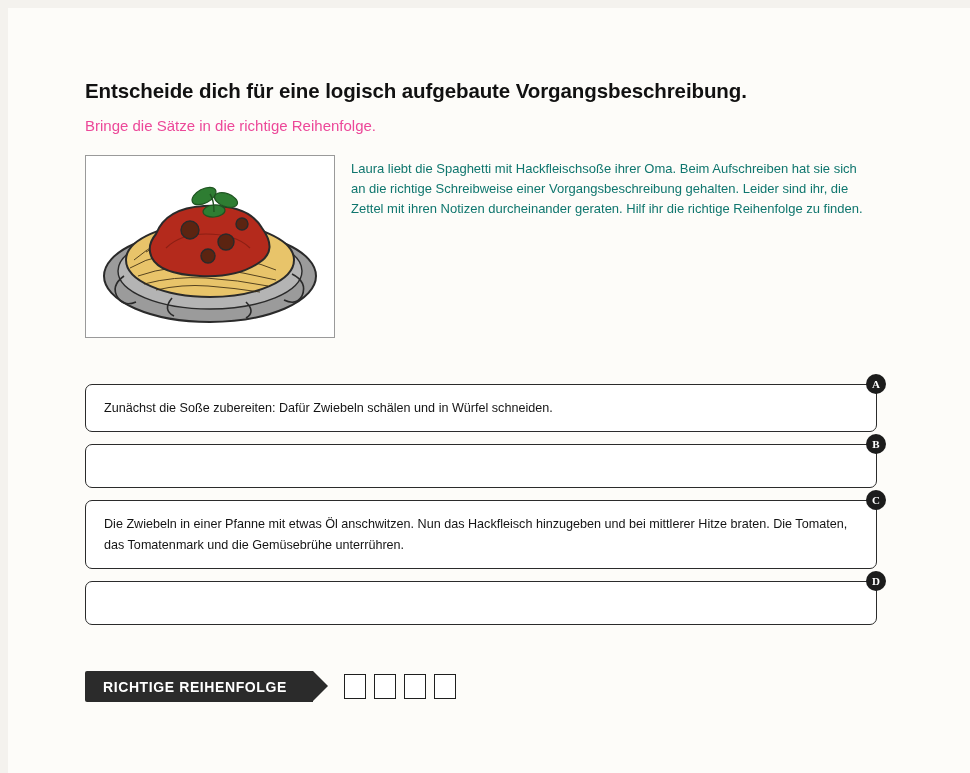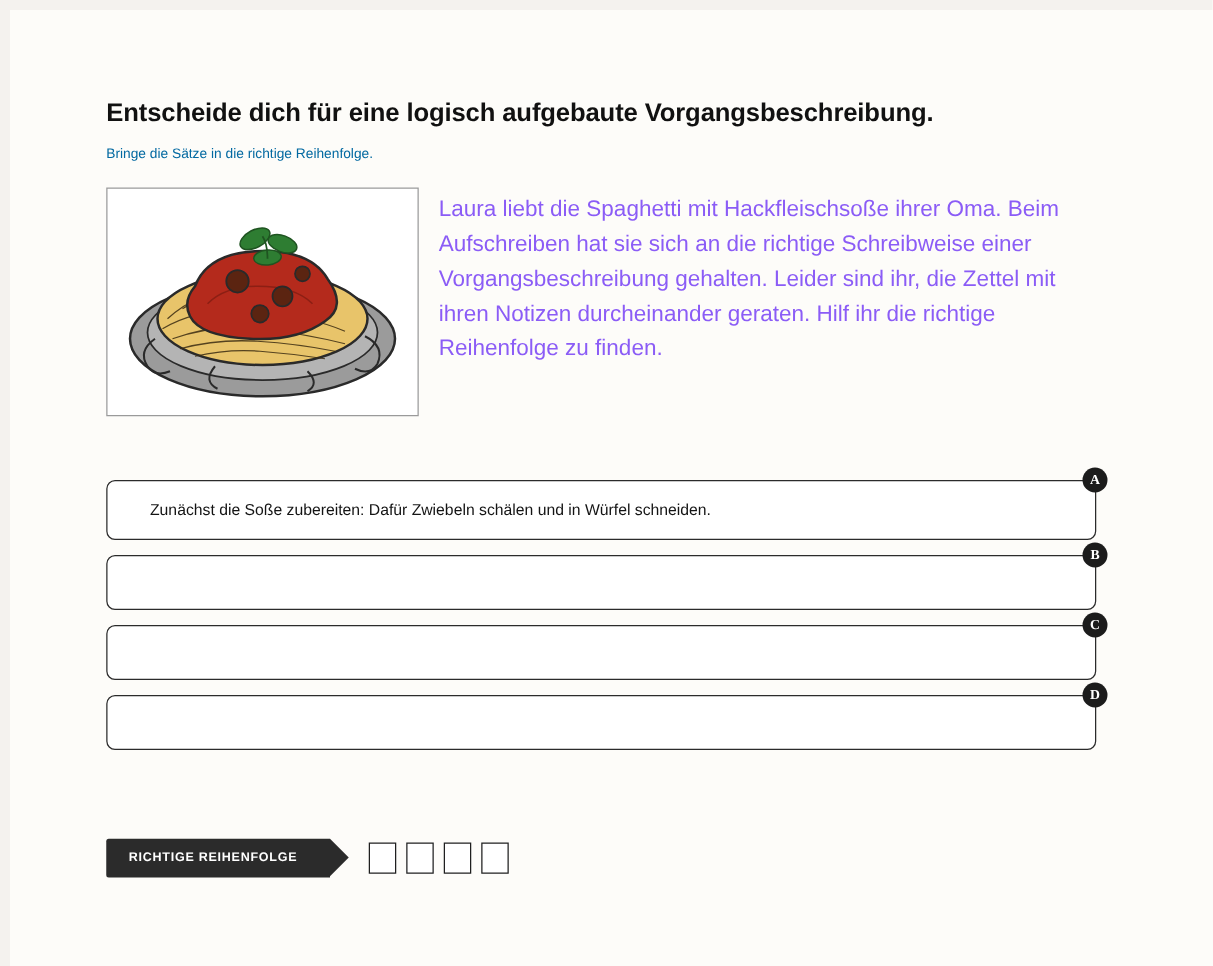--- a/index.html
+++ b/index.html
@@ -50,44 +50,44 @@
   }
   .title {
     font-size: 20.5px;
     font-weight: bold;
     letter-spacing: -0.1px;
     color: #111111;
     margin: 0 0 12px 0;
     line-height: 1.25;
   }
   .subtitle {
-    font-size: 11px;
-    color: #0369a1;
+    font-size: 15px;
+    color: #ec4899;
     margin: 0 0 20px 0;
     line-height: 1.3;
   }
   .intro-row {
     display: flex;
     align-items: flex-start;
     gap: 16px;
   }
   .img-frame {
     width: 250px;
     height: 183px;
     border: 1px solid #9a9a9a;
     background: #ffffff;
     box-sizing: border-box;
     flex: 0 0 auto;
     position: relative;
     overflow: hidden;
   }
   .intro-text {
-    font-size: 18px;
+    font-size: 13px;
     line-height: 1.55;
-    color: #8b5cf6;
+    color: #0f766e;
     padding-top: 4px;
     max-width: 520px;
   }
   .cards {
     position: absolute;
     left: 85px;
     top: 384px;
     width: 792px;
   }
   .card {
@@ -101,21 +101,20 @@
     line-height: 1.62;
     color: #141414;
     margin-bottom: 12px;
     min-height: 44px;
     display: flex;
     align-items: center;
   }
   .card .card-text {
     display: block;
     width: 100%;
-    margin-left: 16px;
   }
   .badge {
     position: absolute;
     right: -10px;
     top: -11px;
     width: 20px;
     height: 20px;
     border-radius: 50%;
     background: #1c1c1c;
     color: #ffffff;
@@ -129,21 +128,21 @@
     position: absolute;
     left: 85px;
     top: 671px;
     display: flex;
     align-items: center;
   }
   .ribbon {
     position: relative;
     background: #2b2b2b;
     color: #ffffff;
-    font-size: 10px;
+    font-size: 14px;
     font-weight: bold;
     letter-spacing: 0.6px;
     padding: 9px 26px 9px 18px;
     height: 31px;
     box-sizing: border-box;
     display: flex;
     align-items: center;
     border-radius: 2px 0 0 2px;
   }
   .ribbon:after {
@@ -231,20 +230,21 @@
       <span class="badge">A</span>
       <span class="card-text">Zunächst die Soße zubereiten: Dafür Zwiebeln schälen und in Würfel schneiden.</span>
     </div>
 
     <div class="card">
       <span class="badge">B</span>
     </div>
 
     <div class="card">
       <span class="badge">C</span>
+      <span class="card-text">Die Zwiebeln in einer Pfanne mit etwas Öl anschwitzen. Nun das Hackfleisch hinzugeben und bei mittlerer Hitze braten. Die Tomaten, das Tomatenmark und die Gemüsebrühe unterrühren.</span>
     </div>
 
     <div class="card">
       <span class="badge">D</span>
     </div>
 
   </div>
 
   <div class="footer">
     <div class="ribbon">RICHTIGE REIHENFOLGE</div>

